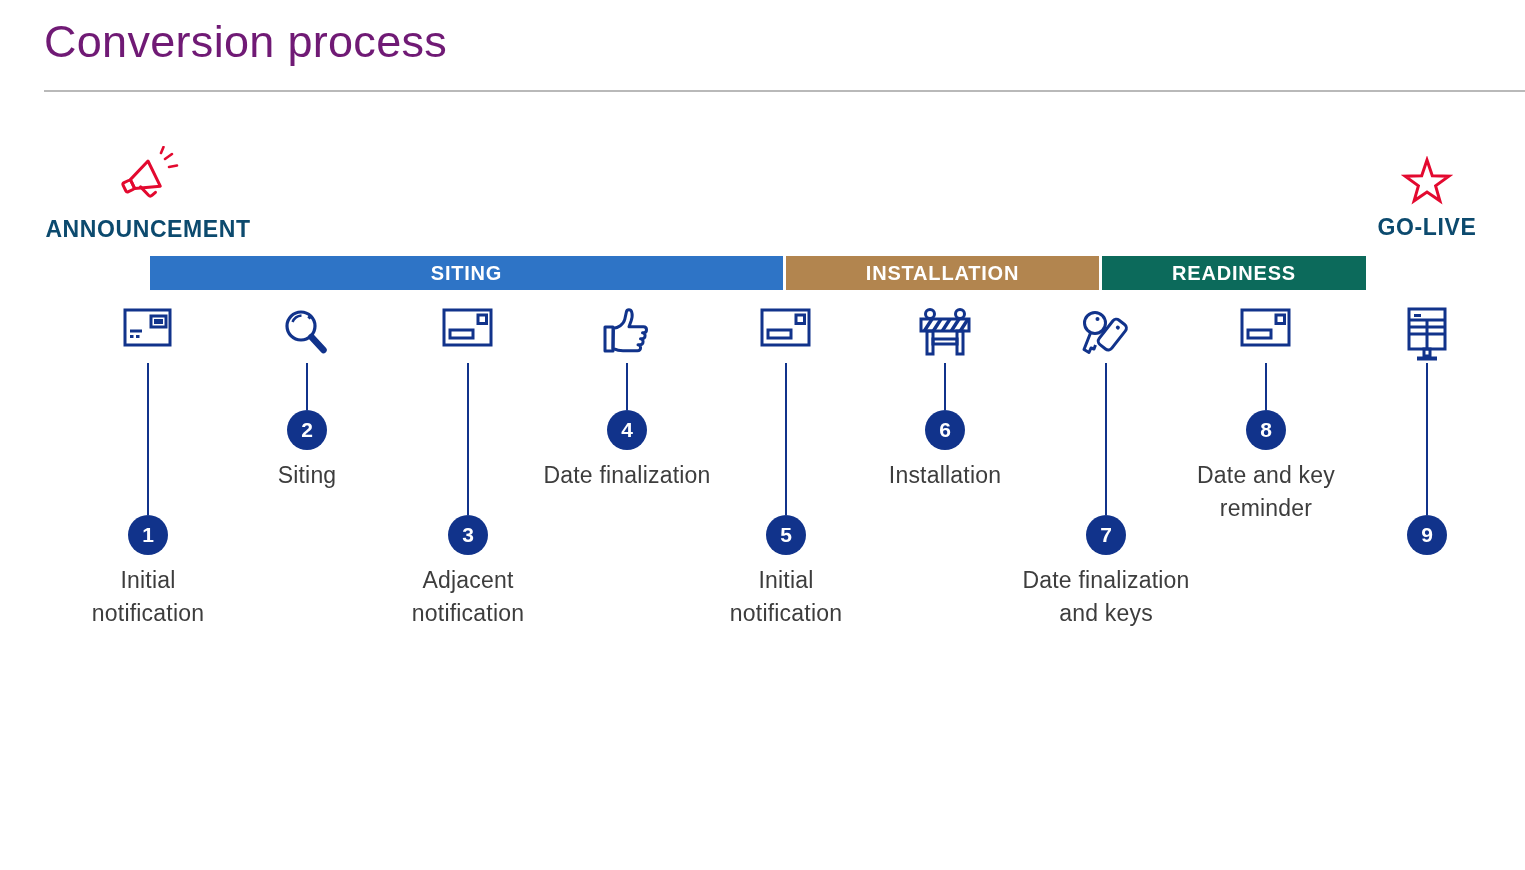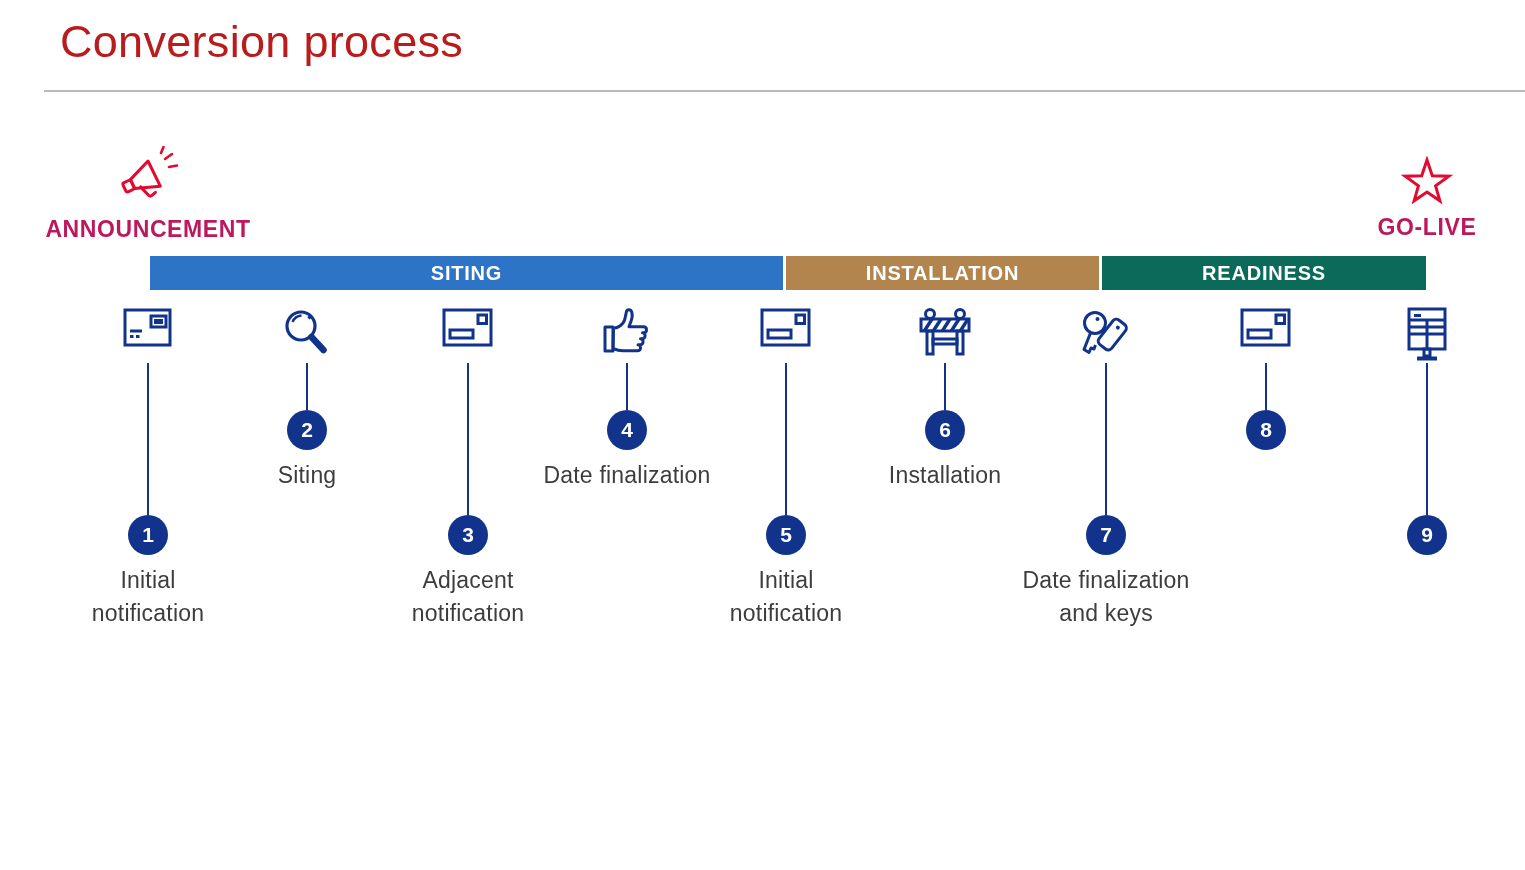--- a/index.html
+++ b/index.html
@@ -2,45 +2,45 @@
 <html><head>
 <meta charset="utf-8">
 <style>
   html,body{margin:0;padding:0;}
   body{
     width:1525px;height:870px;background:#ffffff;overflow:hidden;position:relative;
     font-family:"Liberation Sans","DejaVu Sans",sans-serif;
   }
   .title{
     position:absolute;left:44px;top:16px;font-size:45px;font-weight:500;
-    color:#b91c1c;letter-spacing:0.3px;margin-left:16px;
+    color:#701a75;letter-spacing:0.3px;
   }
   .divider{
     position:absolute;left:44px;right:0;top:90px;height:2px;background:#b9b9b9;
   }
   .milestone{
     position:absolute;display:flex;flex-direction:column;align-items:center;
   }
   .milestone .mlabel{
-    font-size:23px;font-weight:bold;color:#be185d;letter-spacing:0.6px;margin-top:8px;
+    font-size:23px;font-weight:bold;color:#0c4a6e;letter-spacing:0.6px;margin-top:8px;
     white-space:nowrap;
   }
   .milestone-announcement{left:40px;top:146px;width:216px;}
   .milestone-golive{left:1347px;top:156px;width:160px;justify-content:center;}
   .phase-bar{
     position:absolute;left:150px;top:256px;width:1276px;height:34px;
     display:flex;gap:3px;
   }
   .phase-seg{
     height:34px;display:flex;align-items:center;justify-content:center;
     color:#ffffff;font-size:20px;font-weight:bold;letter-spacing:0.8px;
   }
   .phase-siting{width:633px;}
   .phase-installation{width:313px;}
-  .phase-readiness{width:324px;text-align:right;}
+  .phase-readiness{width:264px;text-align:right;}
   .step{
     position:absolute;top:307px;width:200px;
     display:flex;flex-direction:column;align-items:center;
   }
   .icon-box{
     height:56px;display:flex;align-items:flex-start;justify-content:center;
   }
   .connector{width:2px;background:#11338b;}
   .step-high .connector{height:47px;}
   .step-low  .connector{height:152px;}
@@ -217,20 +217,22 @@
 <div class="step step-high" style="left:1166px">
   <div class="icon-box">
     <svg width="52" height="42" viewBox="0 0 52 42" fill="none" stroke="#11338b" stroke-width="3">
       <rect x="2" y="3" width="47" height="35"></rect>
       <rect x="36" y="8" width="8.5" height="8.5"></rect>
       <rect x="8" y="23" width="23" height="8"></rect>
     </svg>
   </div>
   <div class="connector"></div>
   <div class="step-number">8</div>
+  <div class="step-label">Date and key
+reminder</div>
 </div>
 
 <div class="step step-low" style="left:1327px">
   <div class="icon-box">
     <svg width="46" height="56" viewBox="0 0 46 56" fill="none" stroke="#11338b" stroke-width="3">
       <rect x="5" y="2" width="36" height="40"></rect>
       <rect x="10" y="7" width="7" height="3" fill="#11338b" stroke="none"></rect>
       <line x1="5" y1="13" x2="41" y2="13"></line>
       <line x1="23" y1="13" x2="23" y2="42"></line>
       <line x1="5" y1="20" x2="41" y2="20"></line>

